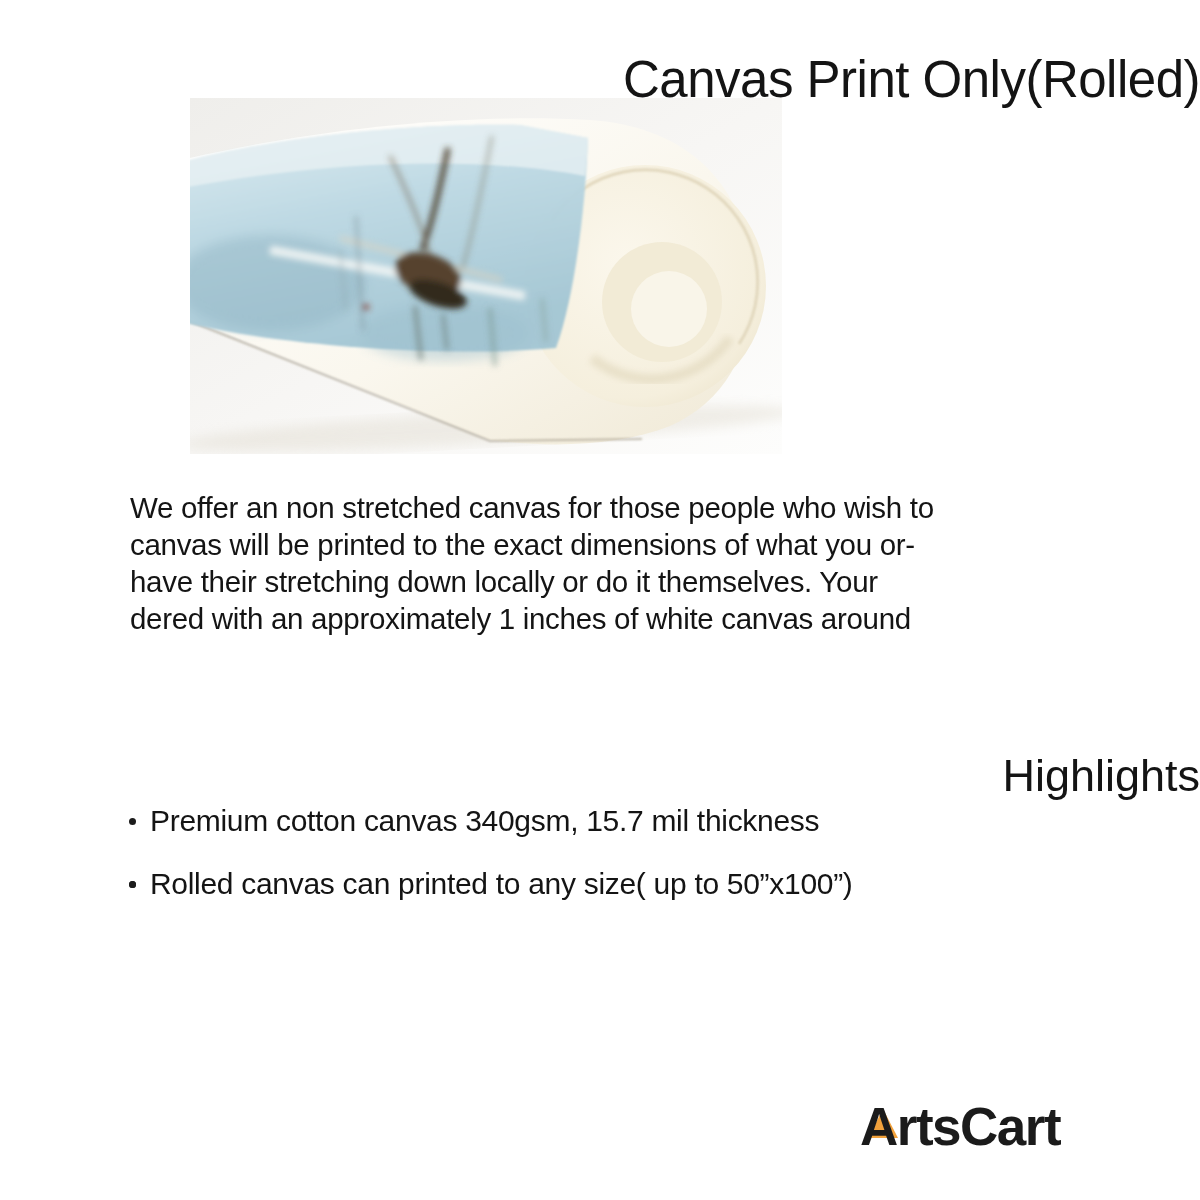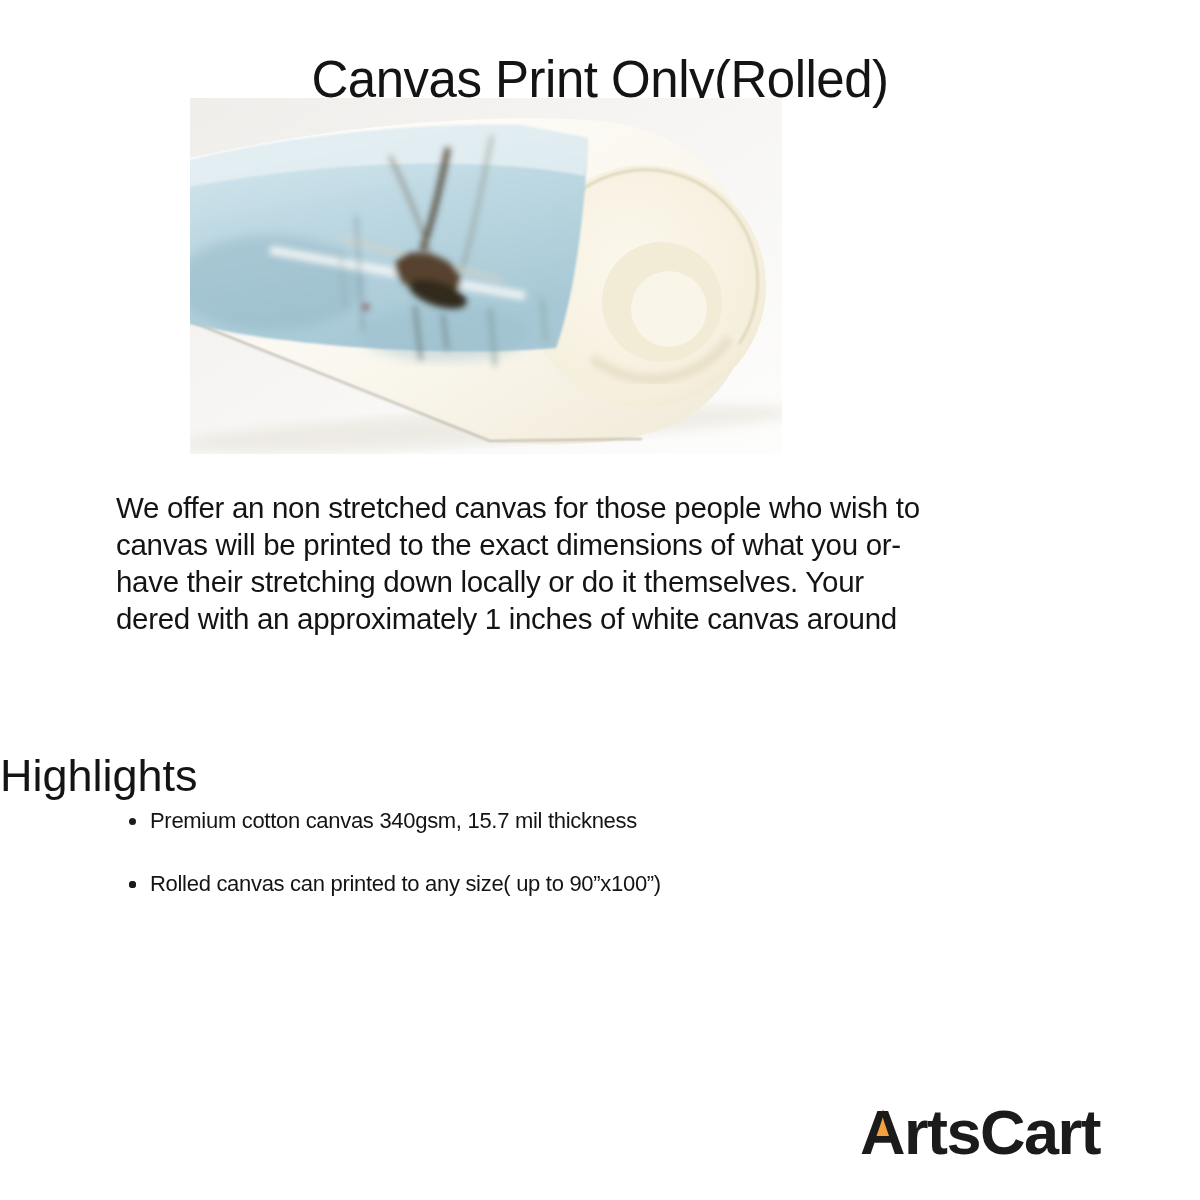--- a/index.html
+++ b/index.html
@@ -2,51 +2,51 @@
 <html><head>
 <meta charset="utf-8">
 <style>
   html,body { margin:0; padding:0; background:#ffffff; }
   .page {
     position:relative; width:1200px; height:1200px; background:#ffffff;
     font-family:"Liberation Sans", sans-serif; color:#111111; overflow:hidden;
   }
   .title {
     position:absolute; top:16px; left:0; width:100%;
-    text-align:center; font-size:51px; font-weight:400;
+    text-align:right; font-size:51px; font-weight:400;
     letter-spacing:-0.5px; color:#141414; white-space:nowrap;
   }
   .photo {
     position:absolute; top:98px; left:190px; width:592px; height:356px;
   }
   .photo svg { display:block; width:100%; height:100%; }
   .desc {
-    position:absolute; top:489px; left:116px; width:980px;
+    position:absolute; top:489px; left:130px; width:980px;
     font-size:29.5px; line-height:37px; letter-spacing:-0.3px; color:#141414;
   }
   .highlights-heading {
     position:absolute; top:713px; left:0; width:100%;
-    text-align:left; font-size:45px; font-weight:400; color:#141414;
+    text-align:right; font-size:45px; font-weight:400; color:#141414;
   }
   .highlights {
     position:absolute; top:800px; left:122px; width:1005px;
     list-style:none; margin:0; padding:0;
   }
   .highlights li {
     position:relative; padding-left:28px; margin-bottom:21px;
-    font-size:22px; line-height:42px; letter-spacing:-0.3px; color:#141414;
+    font-size:30px; line-height:42px; letter-spacing:-0.3px; color:#141414;
   }
   .highlights li .bullet-text { white-space:pre-line; }
   .dot {
     position:absolute; left:7px; top:18px; width:7px; height:7px;
     background:#1c1c1c; border-radius:50%;
   }
   .logo {
     position:absolute; top:1098px; left:860px;
-    font-size:63px; line-height:1.1; font-weight:700;
+    font-size:53px; line-height:1.1; font-weight:700;
     letter-spacing:-1.5px; color:#1b1b1b; white-space:nowrap;
   }
   .logo-a { position:relative; display:inline-block; }
   .logo-a .letter { position:relative; z-index:2; }
   .logo-tri {
     position:absolute; z-index:1; left:8px; top:11px; width:30px; height:29px;
     background:#F2A23C;
     clip-path:polygon(50% 0%, 100% 100%, 0% 100%);
   }
 </style>
@@ -153,21 +153,21 @@
   <ul class="highlights">
     <li>
       <span class="dot"></span>
       <span class="bullet-text">Premium cotton canvas 340gsm, 15.7 mil thickness</span>
     </li>
     <li>
       <span class="dot"></span>
     </li>
     <li>
       <span class="dot"></span>
-      <span class="bullet-text">Rolled canvas can printed to any size( up to 90”x100”)</span>
+      <span class="bullet-text">Rolled canvas can printed to any size( up to 50”x100”)</span>
     </li>
   </ul>
 
   <div class="logo">
     <span class="logo-a"><span class="logo-tri"></span><span class="letter">A</span></span><span>rtsCart</span>
   </div>
 
 </div>
 
 </body></html>

